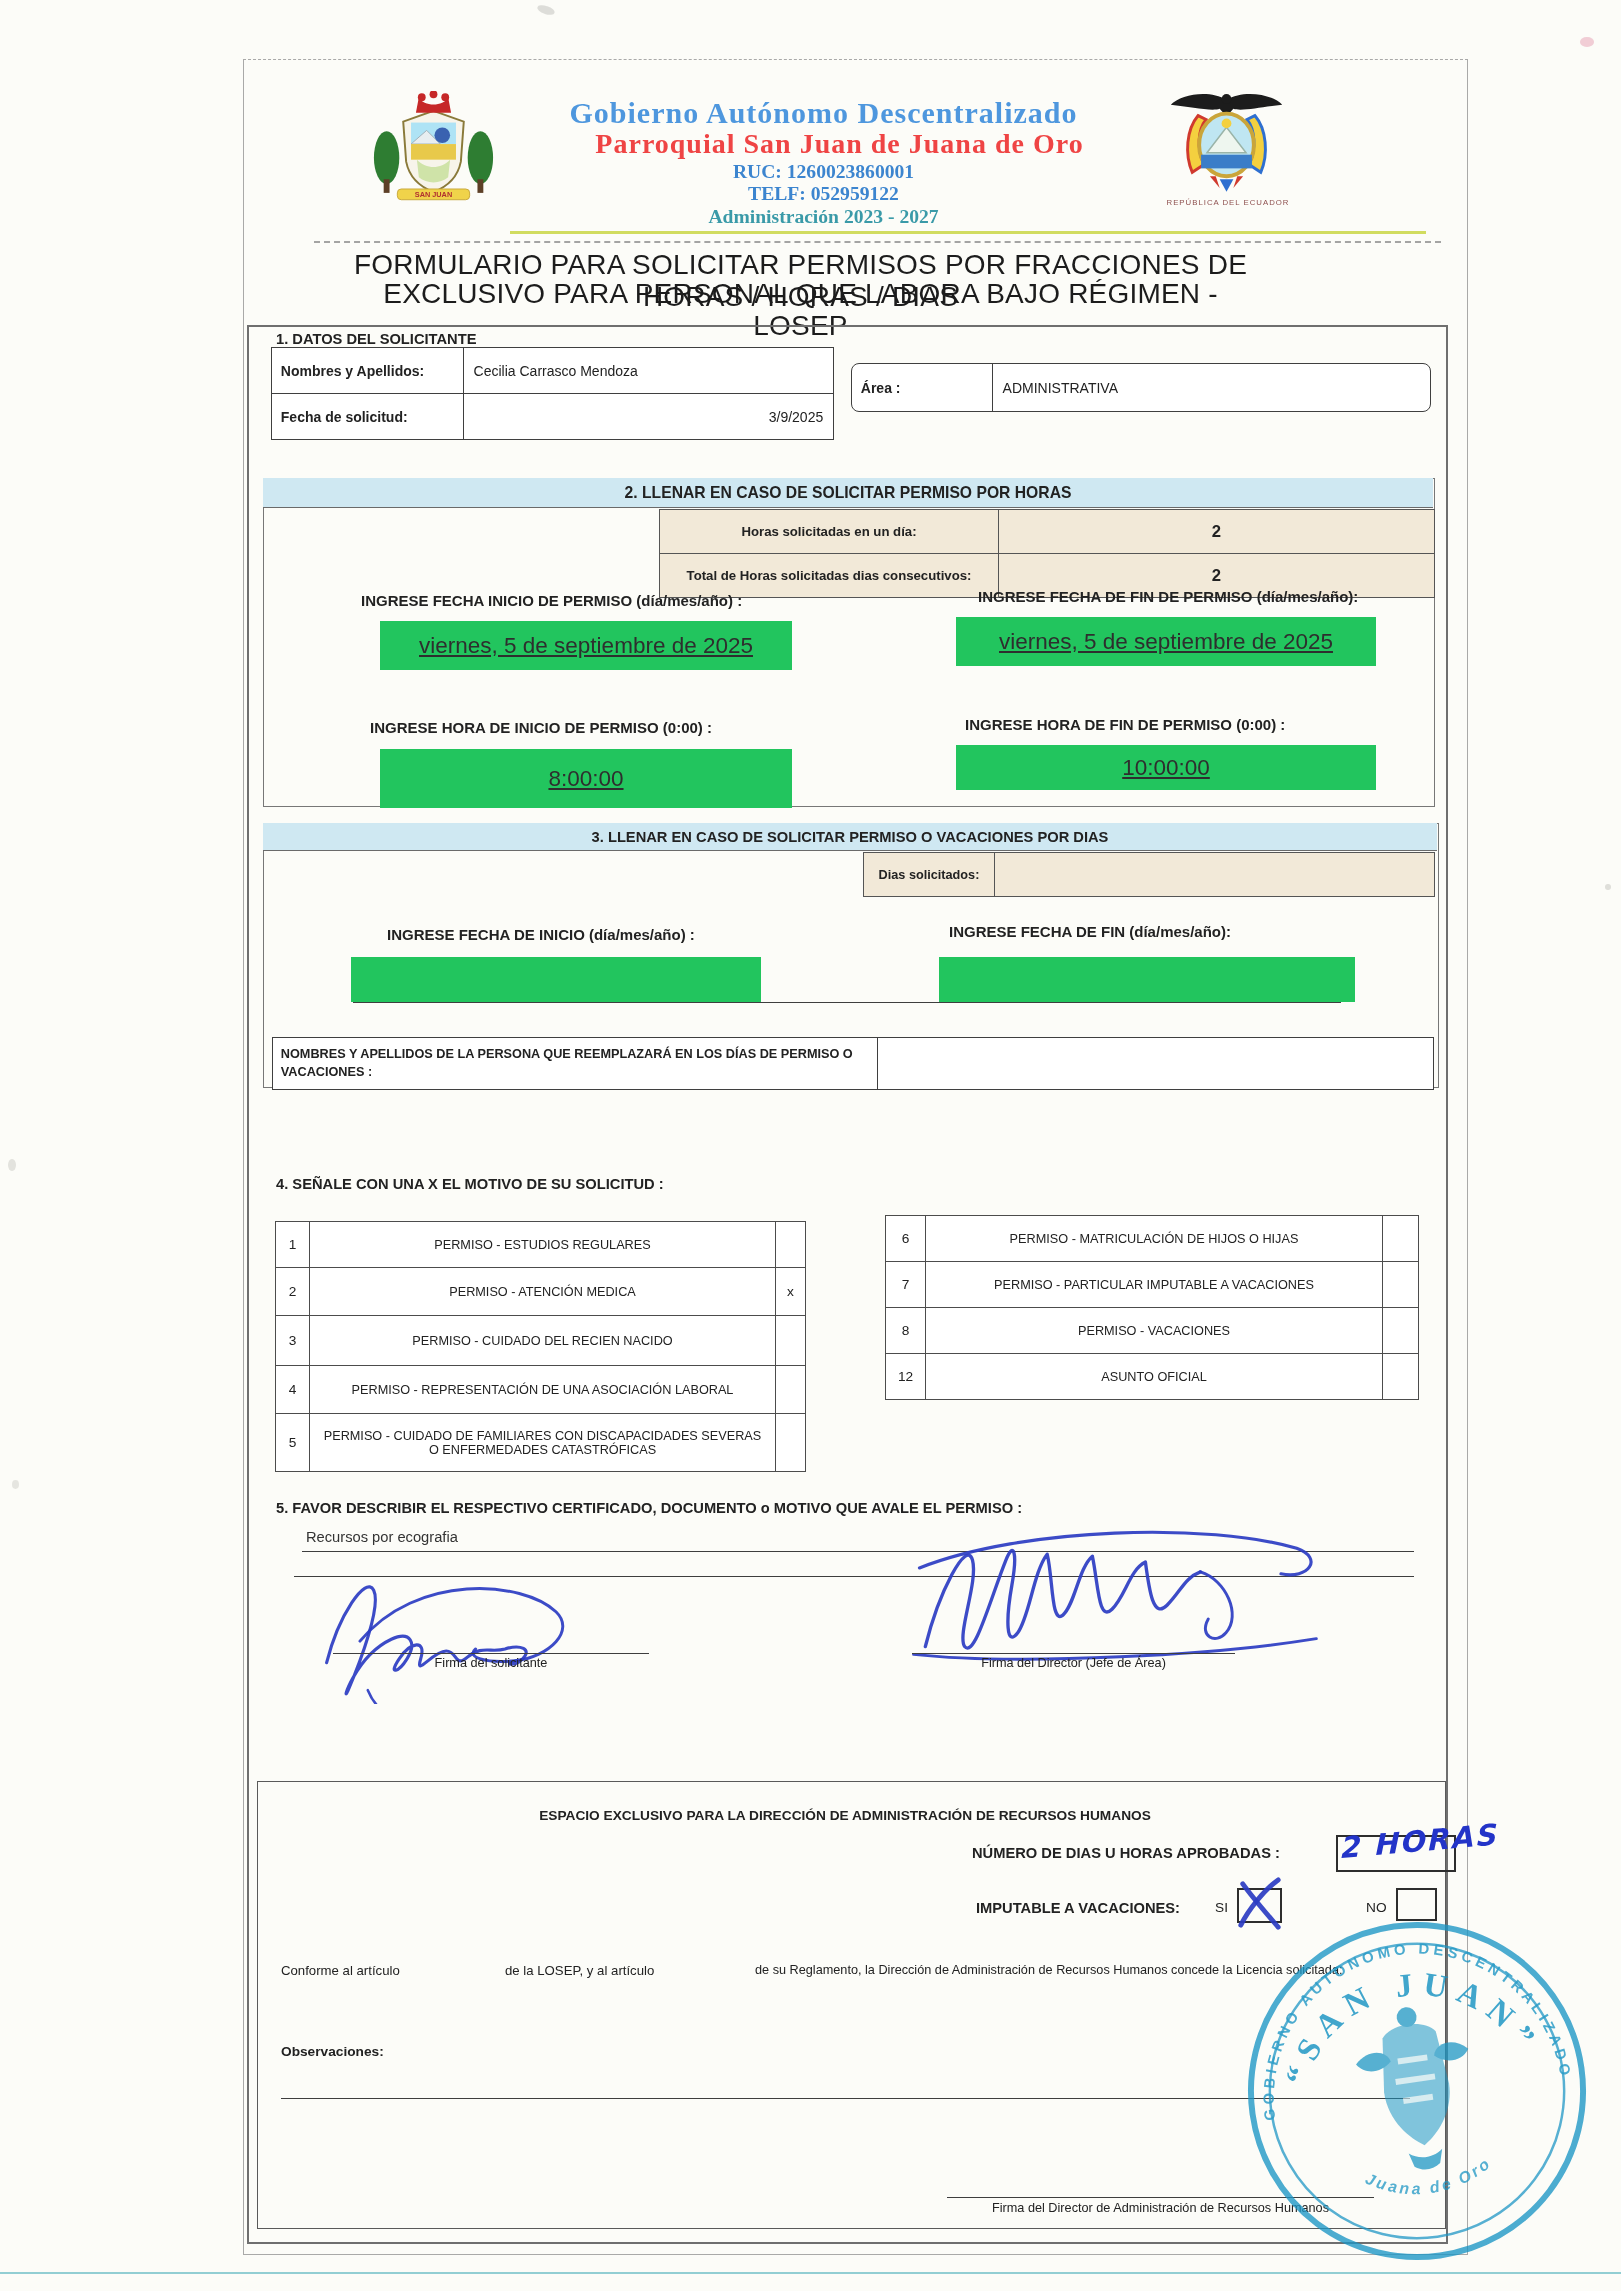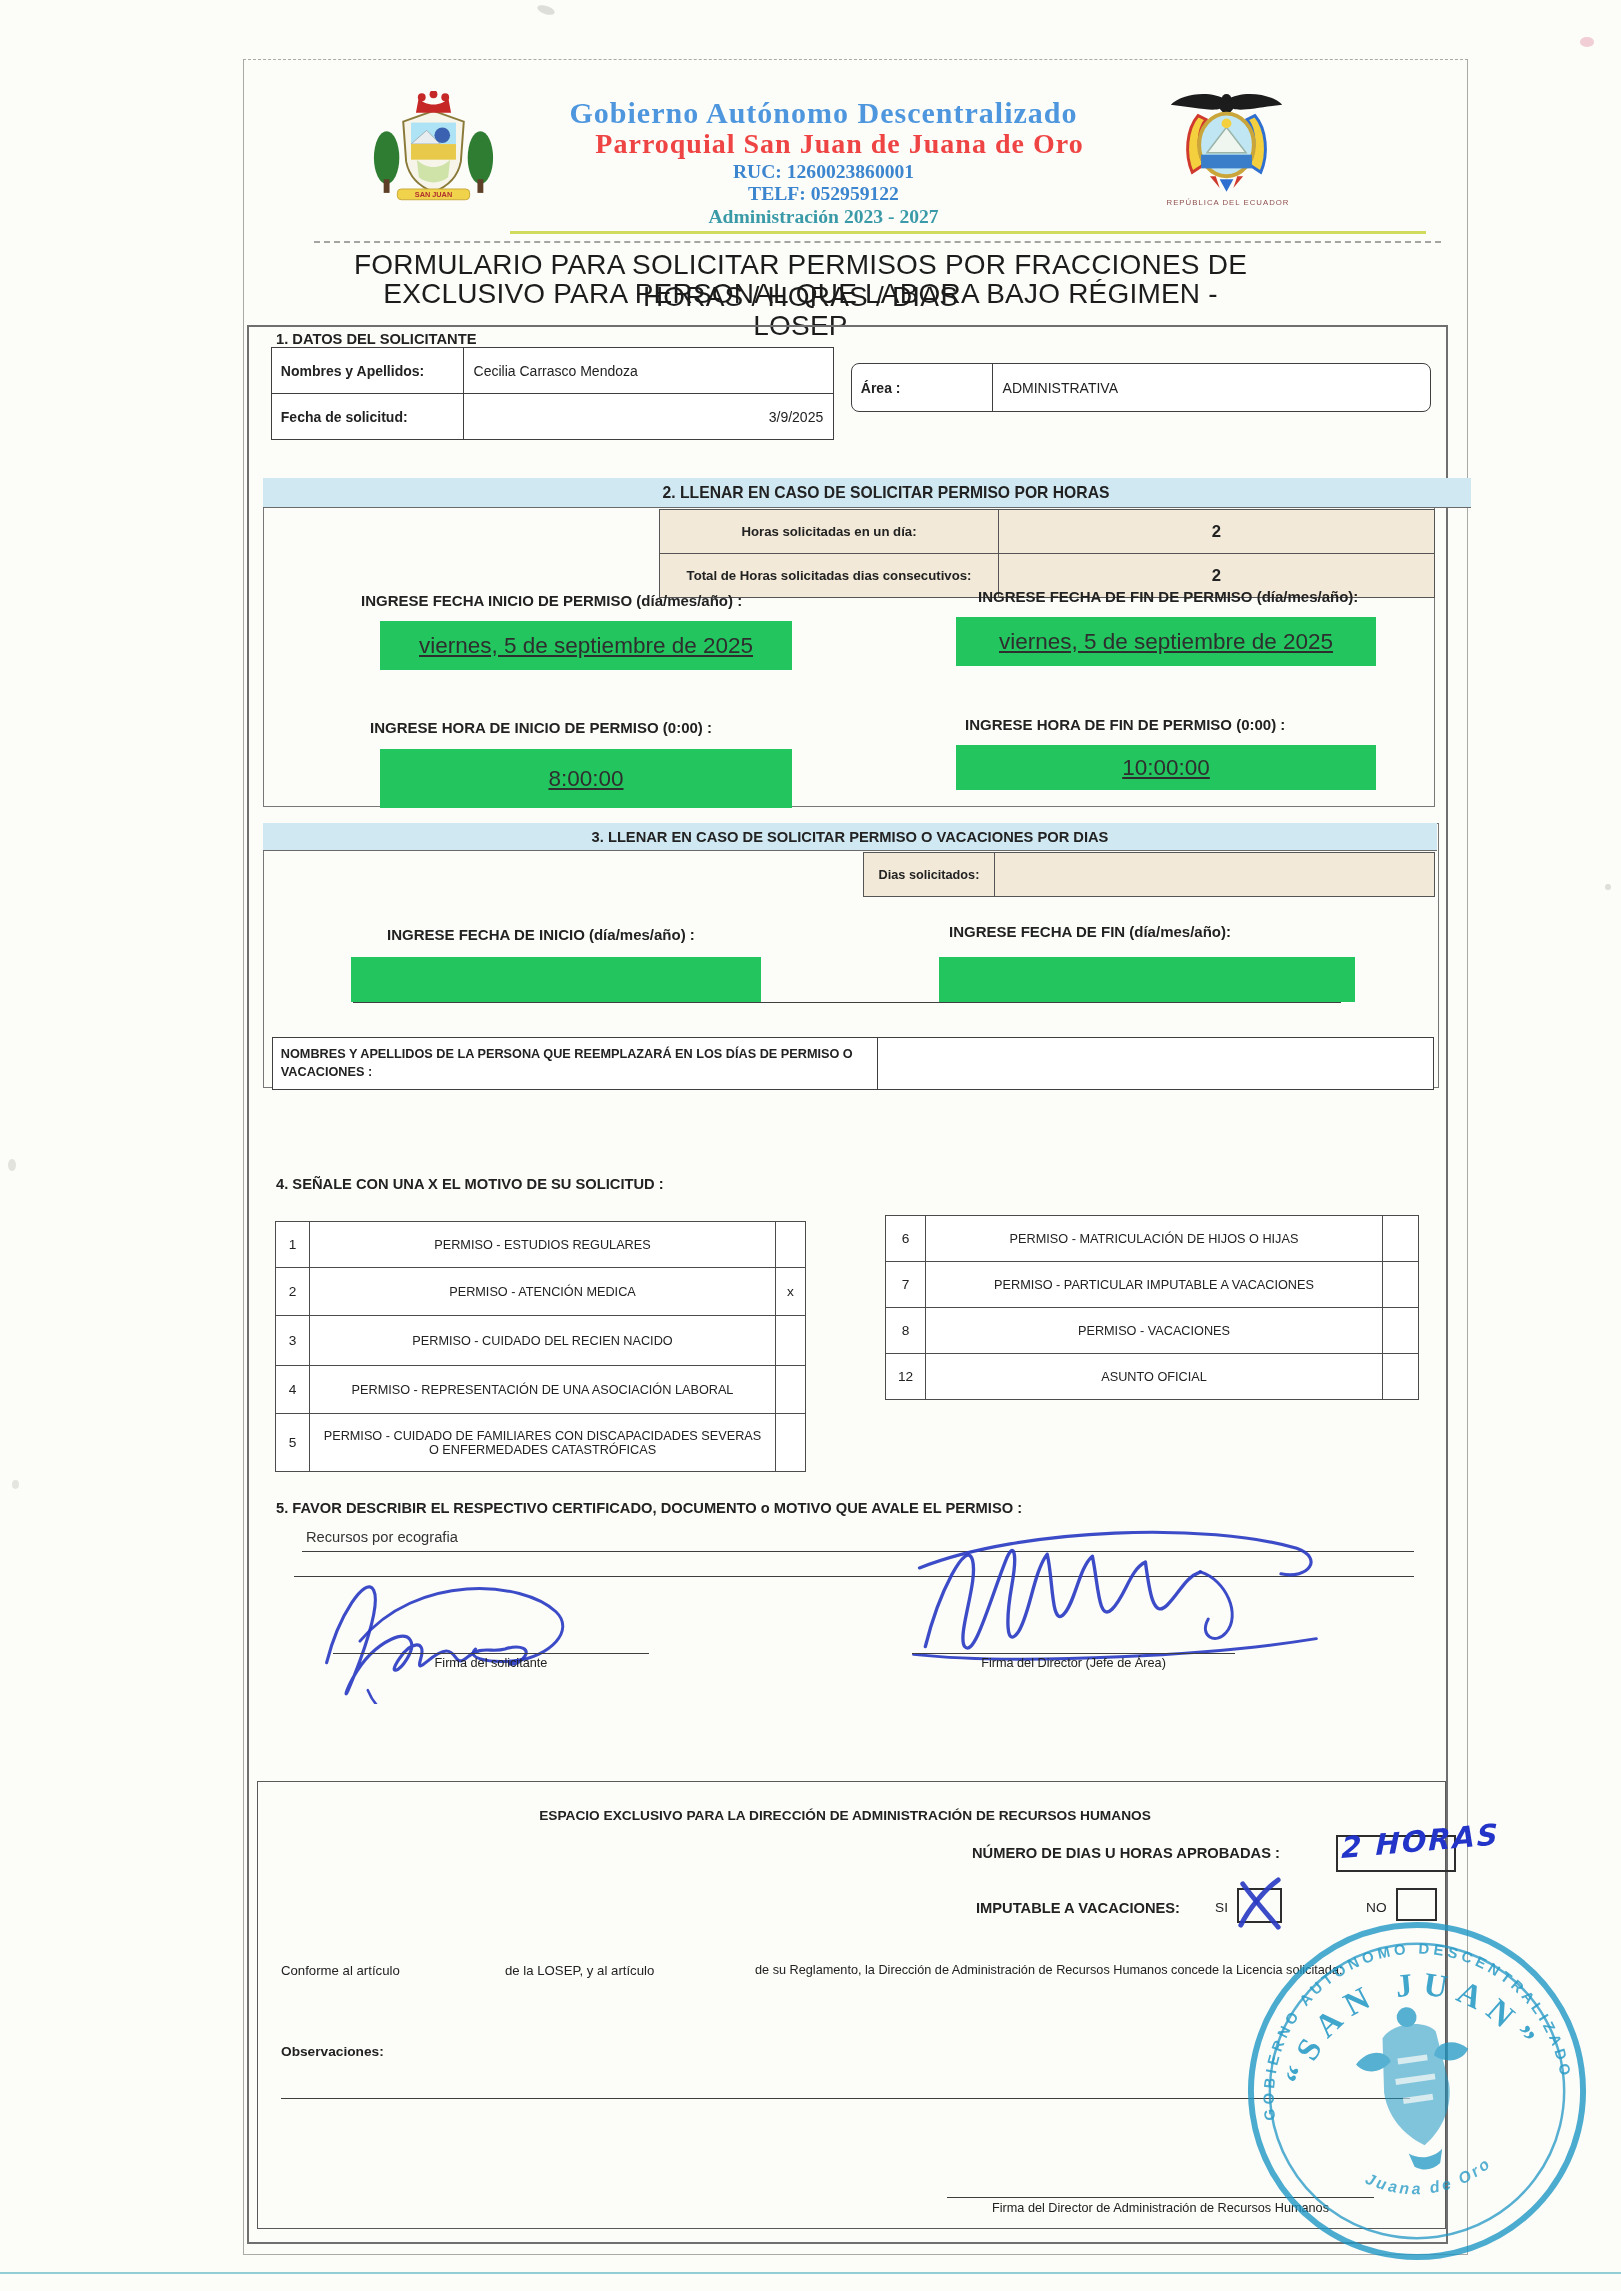--- a/index.html
+++ b/index.html
@@ -124,21 +124,21 @@
   </div>
 
   <div class="t1" style="left:851px;top:363px;width:578px;border-radius:8px;">
     <div class="t1-row" style="height:47px;">
       <div class="t1-label" style="width:131px;">Área :</div>
       <div class="t1-value">ADMINISTRATIVA</div>
     </div>
   </div>
 
   <div class="abs sec-box" style="left:263px;top:478px;width:1170px;height:327px;"></div>
-  <div class="abs sec-band" style="left:263px;top:478px;width:1170px;height:29px;font-size:15.7px;padding-left:38px;">2. LLENAR EN CASO DE SOLICITAR PERMISO POR HORAS</div>
+  <div class="abs sec-band" style="left:263px;top:478px;width:1170px;height:29px;font-size:15.7px;">2. LLENAR EN CASO DE SOLICITAR PERMISO POR HORAS</div>
 
   <div class="htable" style="left:659px;top:509px;width:774px;">
     <div class="h-row">
       <div class="h-label">Horas solicitadas en un día:</div>
       <div class="h-value">2</div>
     </div>
     <div class="h-row">
       <div class="h-label">Total de Horas solicitadas dias consecutivos:</div>
       <div class="h-value">2</div>
     </div>

